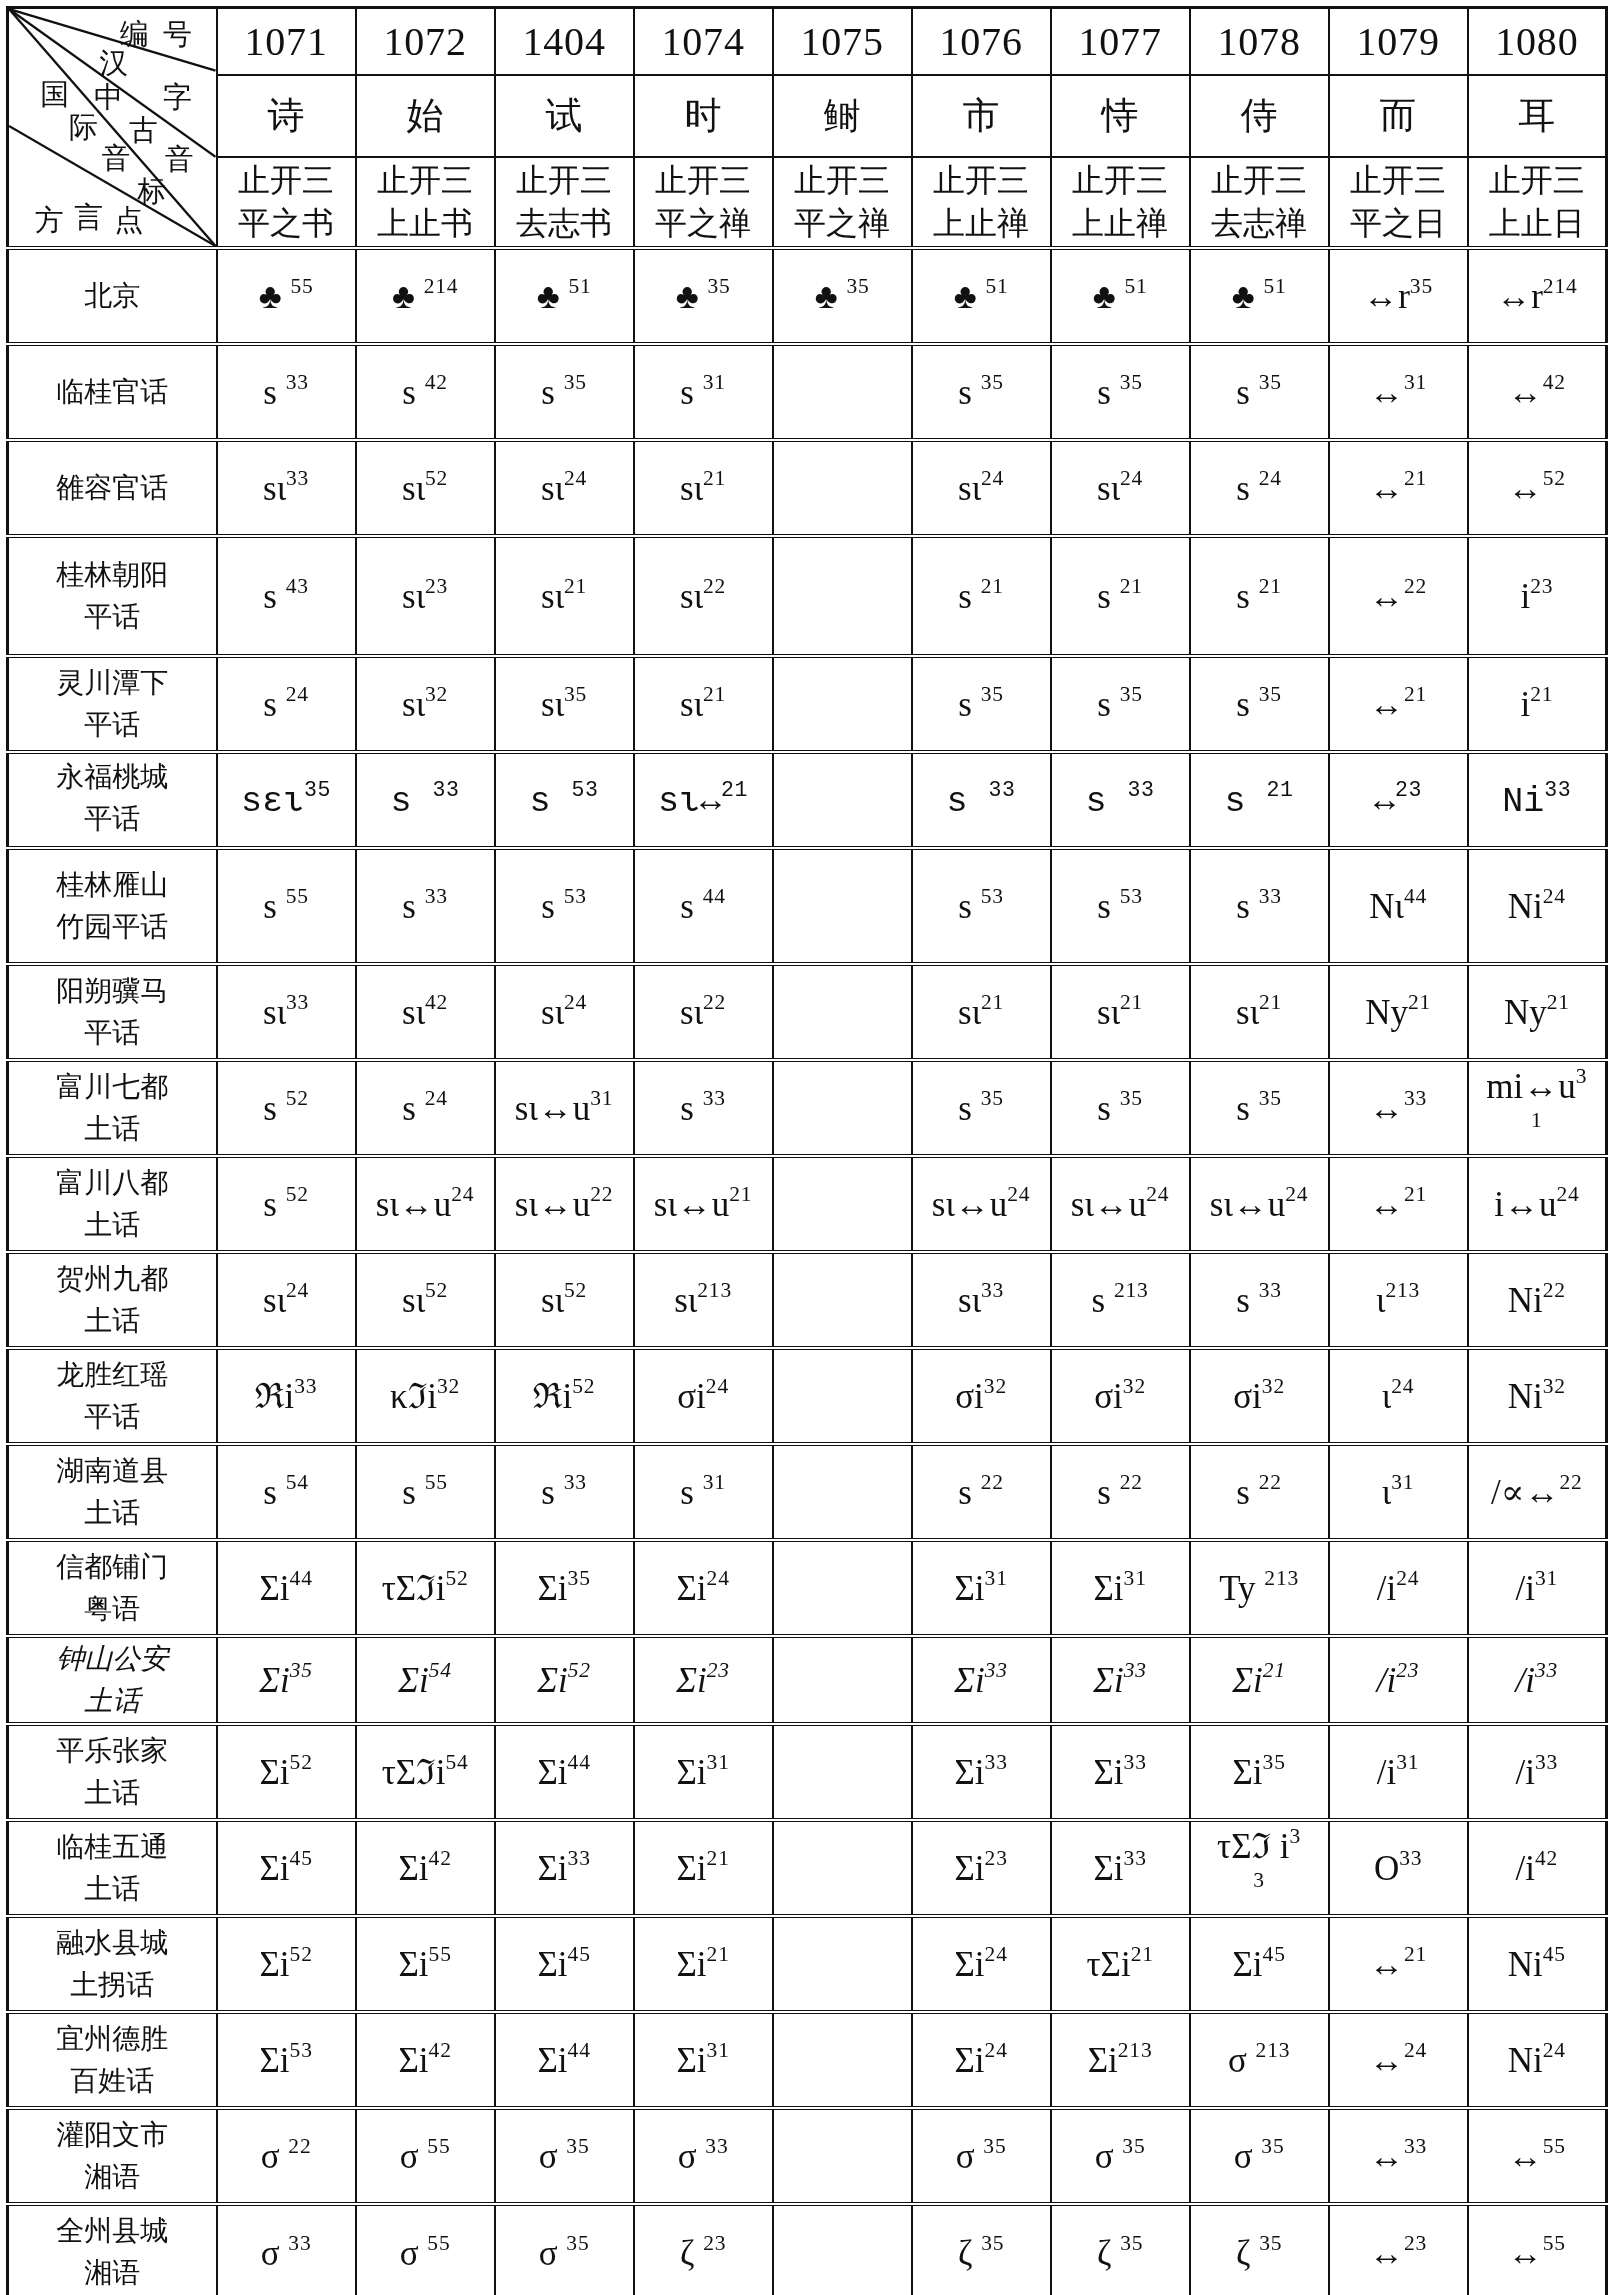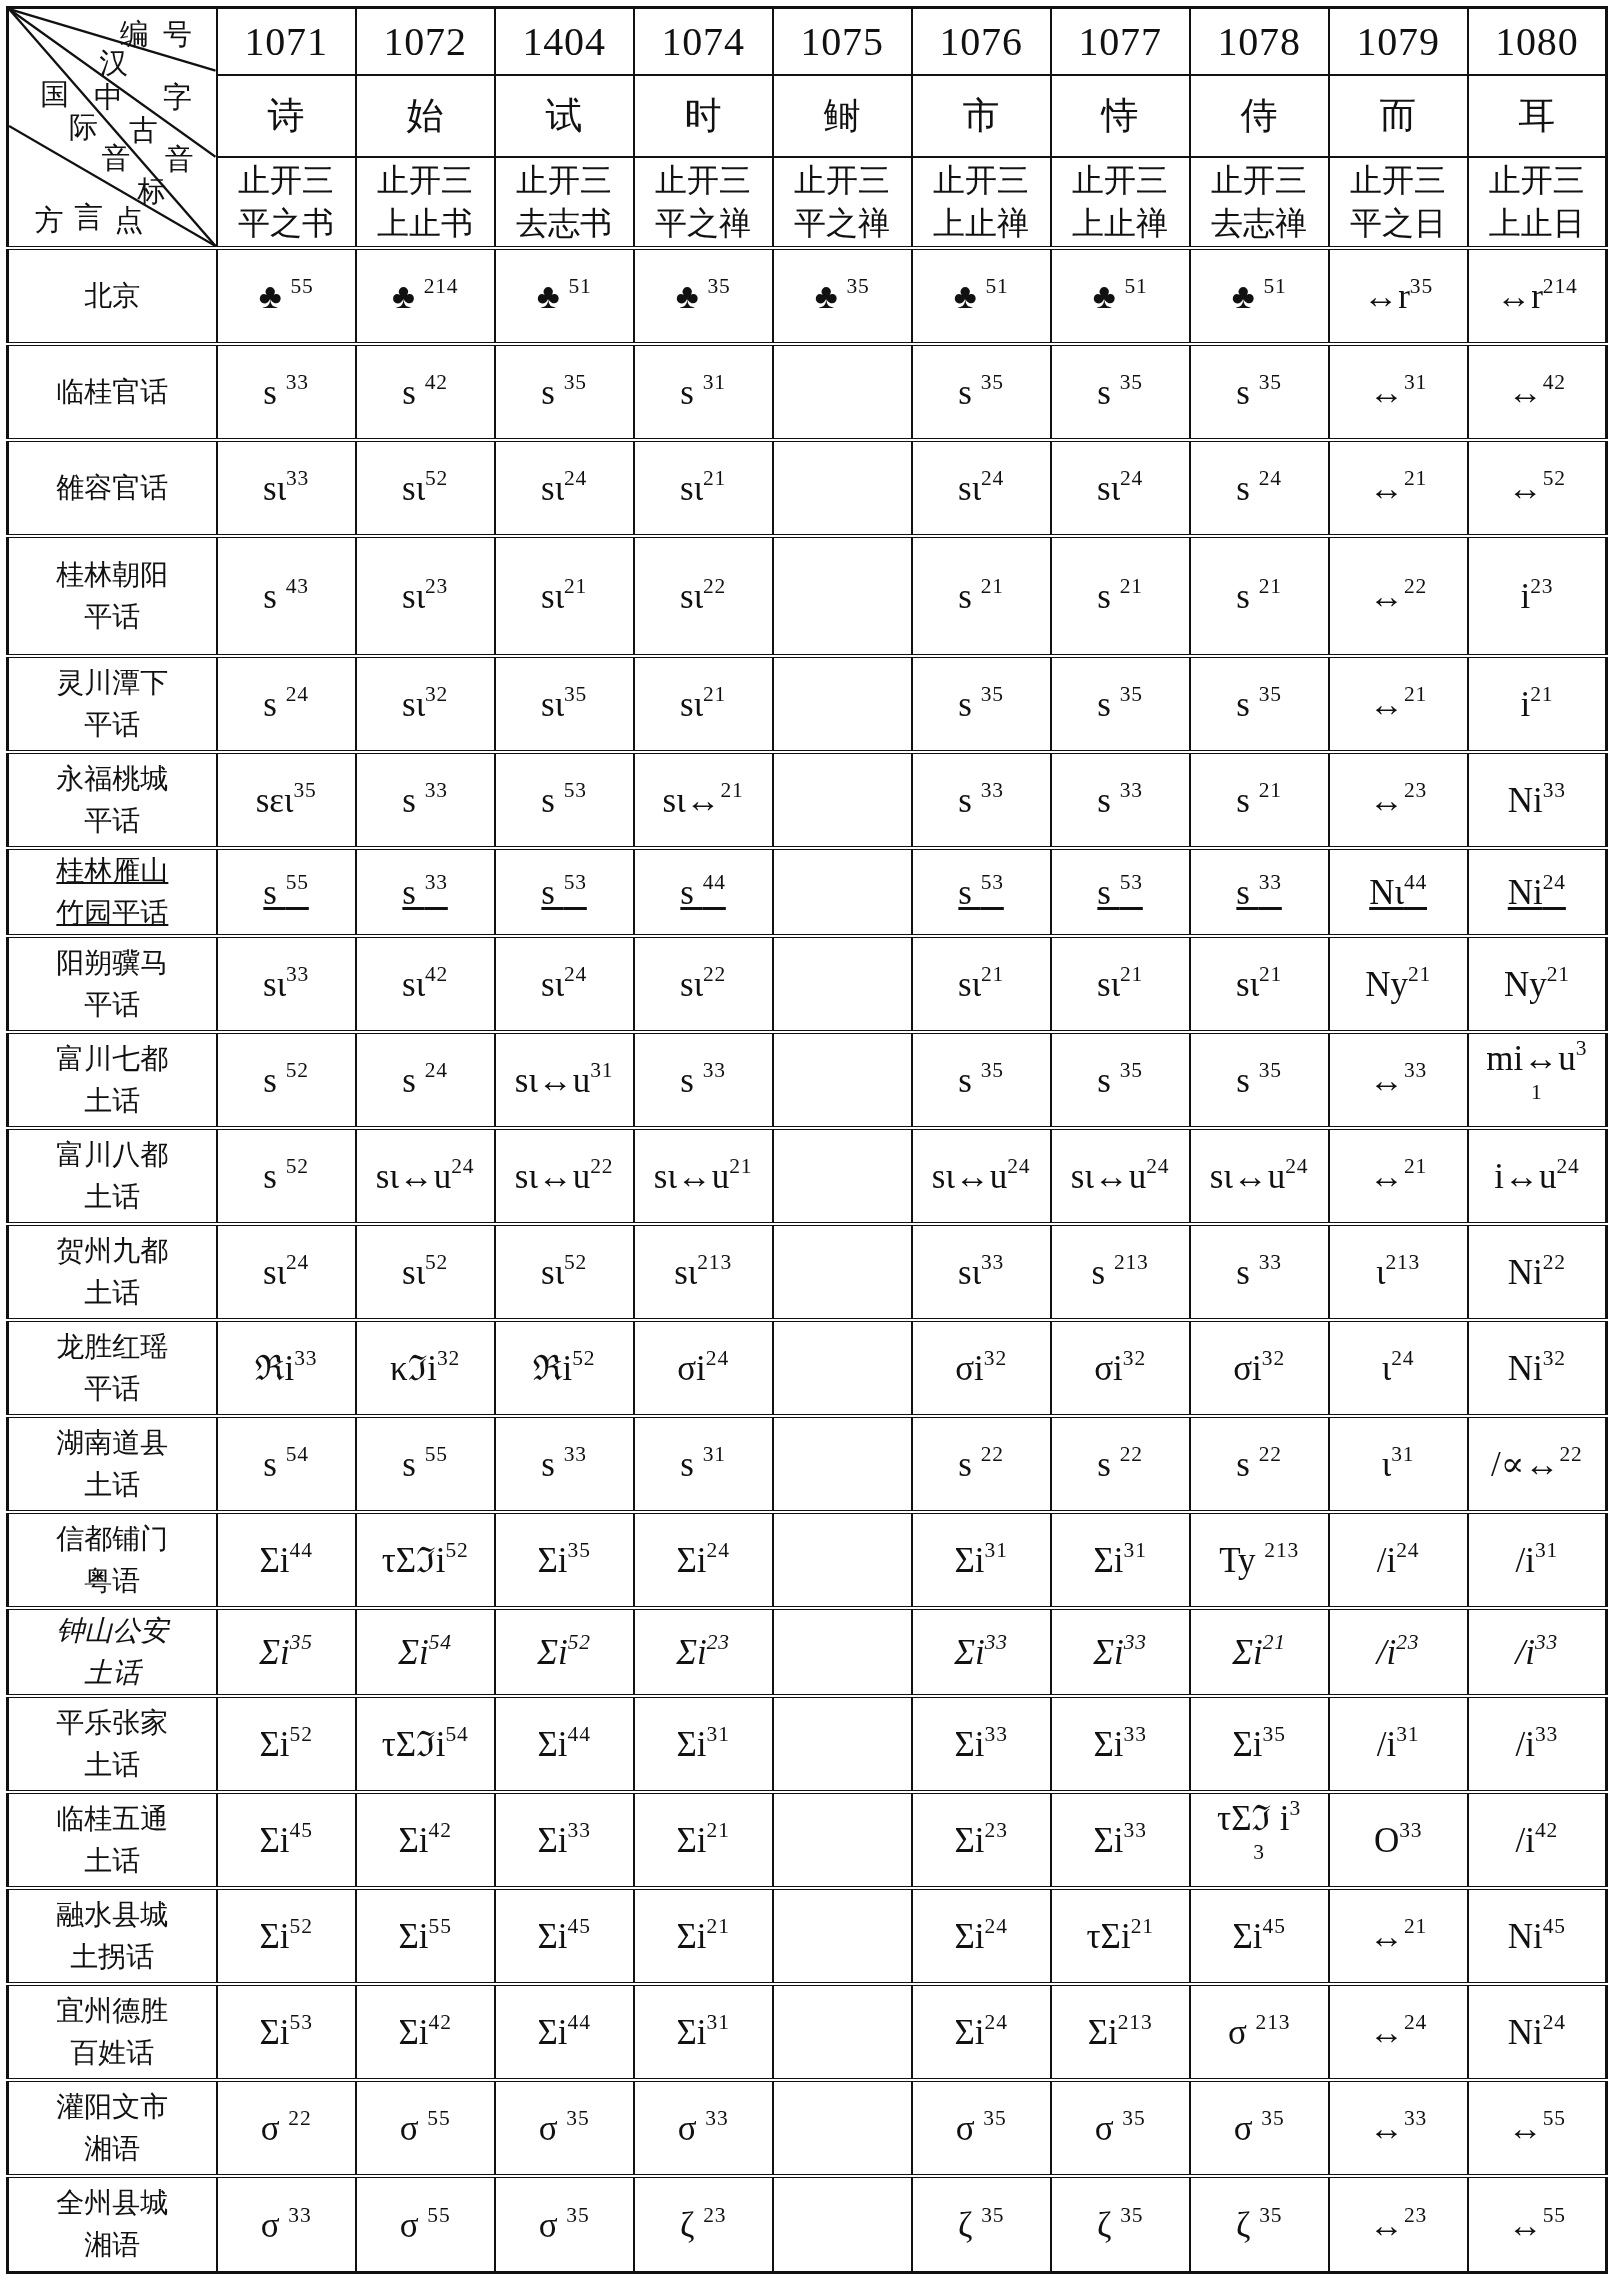--- a/index.html
+++ b/index.html
@@ -249,21 +249,21 @@
           <td>
             <div class="ipaline"><span>s </span><sup>35</sup></div>
           </td>
           <td>
             <div class="ipaline"><span>↔</span><sup>21</sup></div>
           </td>
           <td>
             <div class="ipaline"><span>i</span><sup>21</sup></div>
           </td>
         </tr>
-        <tr class="data" style="height: 96px;">
+        <tr class="data" style="height: 96px; font-family: Liberation Mono, monospace;">
           <td class="dialect"><span>永福桃城</span><br><span>平话</span></td>
           <td>
             <div class="ipaline"><span>sει</span><sup>35</sup></div>
           </td>
           <td>
             <div class="ipaline"><span>s </span><sup>33</sup></div>
           </td>
           <td>
             <div class="ipaline"><span>s </span><sup>53</sup></div>
           </td>
@@ -280,21 +280,21 @@
           <td>
             <div class="ipaline"><span>s </span><sup>21</sup></div>
           </td>
           <td>
             <div class="ipaline"><span>↔</span><sup>23</sup></div>
           </td>
           <td>
             <div class="ipaline"><span>Ni</span><sup>33</sup></div>
           </td>
         </tr>
-        <tr class="data" style="height: 88px; text-decoration: underline;">
+        <tr class="data" style="height: 116px;">
           <td class="dialect"><span>桂林雁山</span><br><span>竹园平话</span></td>
           <td>
             <div class="ipaline"><span>s </span><sup>55</sup></div>
           </td>
           <td>
             <div class="ipaline"><span>s </span><sup>33</sup></div>
           </td>
           <td>
             <div class="ipaline"><span>s </span><sup>53</sup></div>
           </td>

